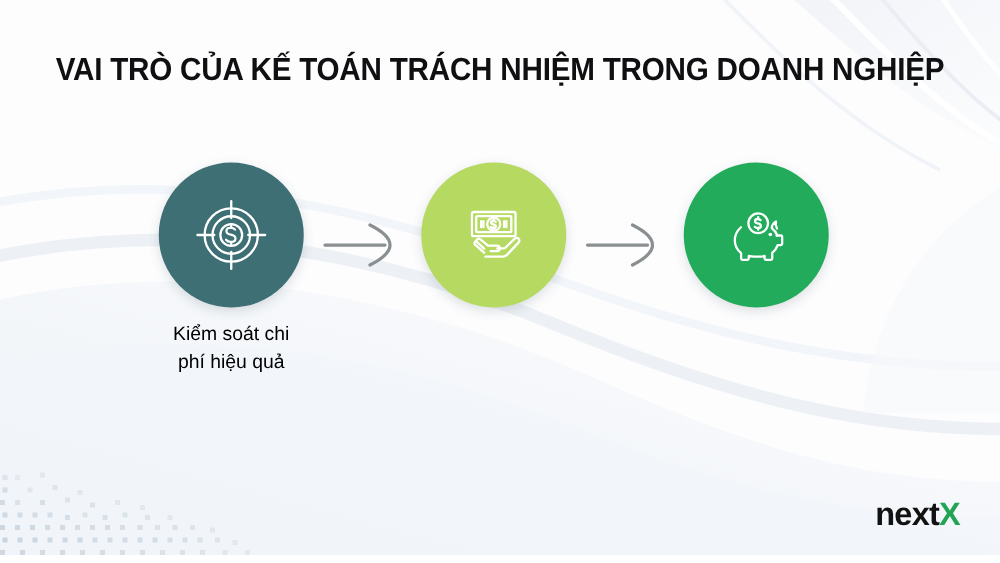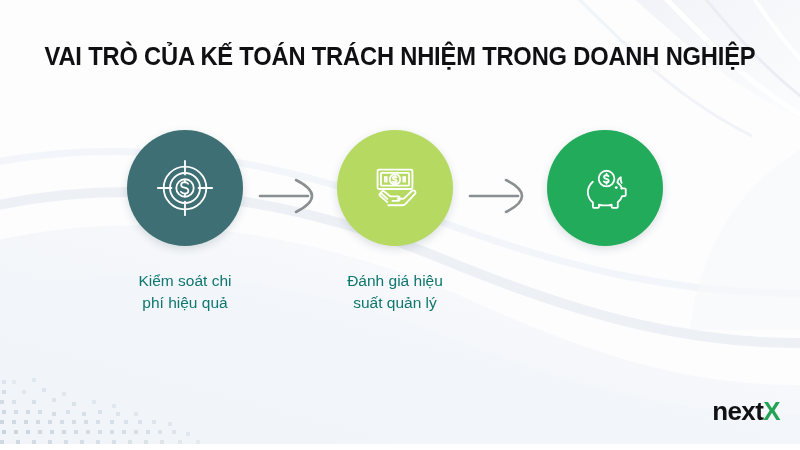--- a/index.html
+++ b/index.html
@@ -84,41 +84,41 @@
     height: 116px;
     border-radius: 50%;
     margin: 0 auto;
     display: flex;
     align-items: center;
     justify-content: center;
     box-shadow: 0 3px 9px rgba(40, 60, 70, 0.16);
   }
 
   .caption {
-    margin-top: 24px;
+    margin-top: 11px;
     font-size: 15.5px;
     line-height: 1.42;
-    color: #0f766e;
+    color: #000000;
     white-space: pre-line;
   }
 
   
   .arrow {
     position: absolute;
     top: 46px;
     width: 66px;
     height: 40px;
   }
   .arrow-1 { left: 256px; }
   .arrow-2 { left: 466px; }
 
   
   .logo {
     position: absolute;
-    right: 20px;
+    right: 32px;
     bottom: 20px;
     font-size: 26px;
     font-weight: bold;
     letter-spacing: -0.6px;
     line-height: 1;
     text-align: center;
   }
   .logo-next { color: #121212; }
   .logo-x { color: #23a455; }
 </style>
@@ -265,22 +265,20 @@
             <path d="M21.6 20.5v5"></path>
             <path d="M23.4 20.5v5"></path>
             <path d="M40.6 20.5v5"></path>
             <path d="M42.4 20.5v5"></path>
             <path d="M24 46.6l-7.2-6.4c-0.8-0.7-0.8-1.9-0.1-2.7l1.6-1.7c0.7-0.8 1.9-0.8 2.7-0.2l6.3 5.1h7.4c1.3 0 2.3 1 2.3 2.3 0 1.3-1 2.3-2.3 2.3h-5.3"></path>
             <path d="M34.8 43.1h4.9c0.9 0 1.7-0.4 2.3-1l7.3-7c0.9-0.9 2.4-0.9 3.3 0.1 0.8 0.9 0.7 2.3-0.2 3.1L42.9 48.4c-0.9 0.9-2.1 1.4-3.4 1.4H25"></path>
             <line x1="18.2" y1="37.9" x2="24.1" y2="43.2"></line>
           </g>
         </svg>
       </div>
-      <div class="caption">Đánh giá hiệu
-suất quản lý</div>
     </div>
 
     <div class="node node-3">
       <div class="circle" style="background:#21ab5a;">
         <svg width="62" height="62" viewBox="0 0 64 64" aria-hidden="true">
           <g fill="none" stroke="#ffffff" stroke-width="1.9" stroke-linecap="round" stroke-linejoin="round">
             <path d="M19.4 25.6C16.3 28.4 14.3 32.2 14.3 36.4c0 4.2 2 8 5.2 10.6v4.4c0 0.6 0.5 1.1 1.1 1.1h4.1c0.6 0 1.1-0.5 1.1-1.1v-2.1c1.4 0.4 2.9 0.6 4.5 0.6h4.2c1.5 0 3-0.2 4.4-0.6v2.1c0 0.6 0.5 1.1 1.1 1.1h4.1c0.6 0 1.1-0.5 1.1-1.1v-4.6c2.1-1.7 3.7-3.9 4.5-6.4h2.6c0.6 0 1.1-0.5 1.1-1.1v-5.8c0-0.6-0.5-1.1-1.1-1.1h-2.8c-0.9-2.3-2.4-4.3-4.4-5.8"></path>
             <path d="M44.8 26.1c0.3-2.3 1.6-4.2 3.5-5.2-0.4 2.2-0.1 4.1 0.8 5.8"></path>
             <circle cx="43.6" cy="31.6" r="1.5" fill="#ffffff" stroke="none"></circle>
             <path d="M48.8 32.6h0.2"></path>

